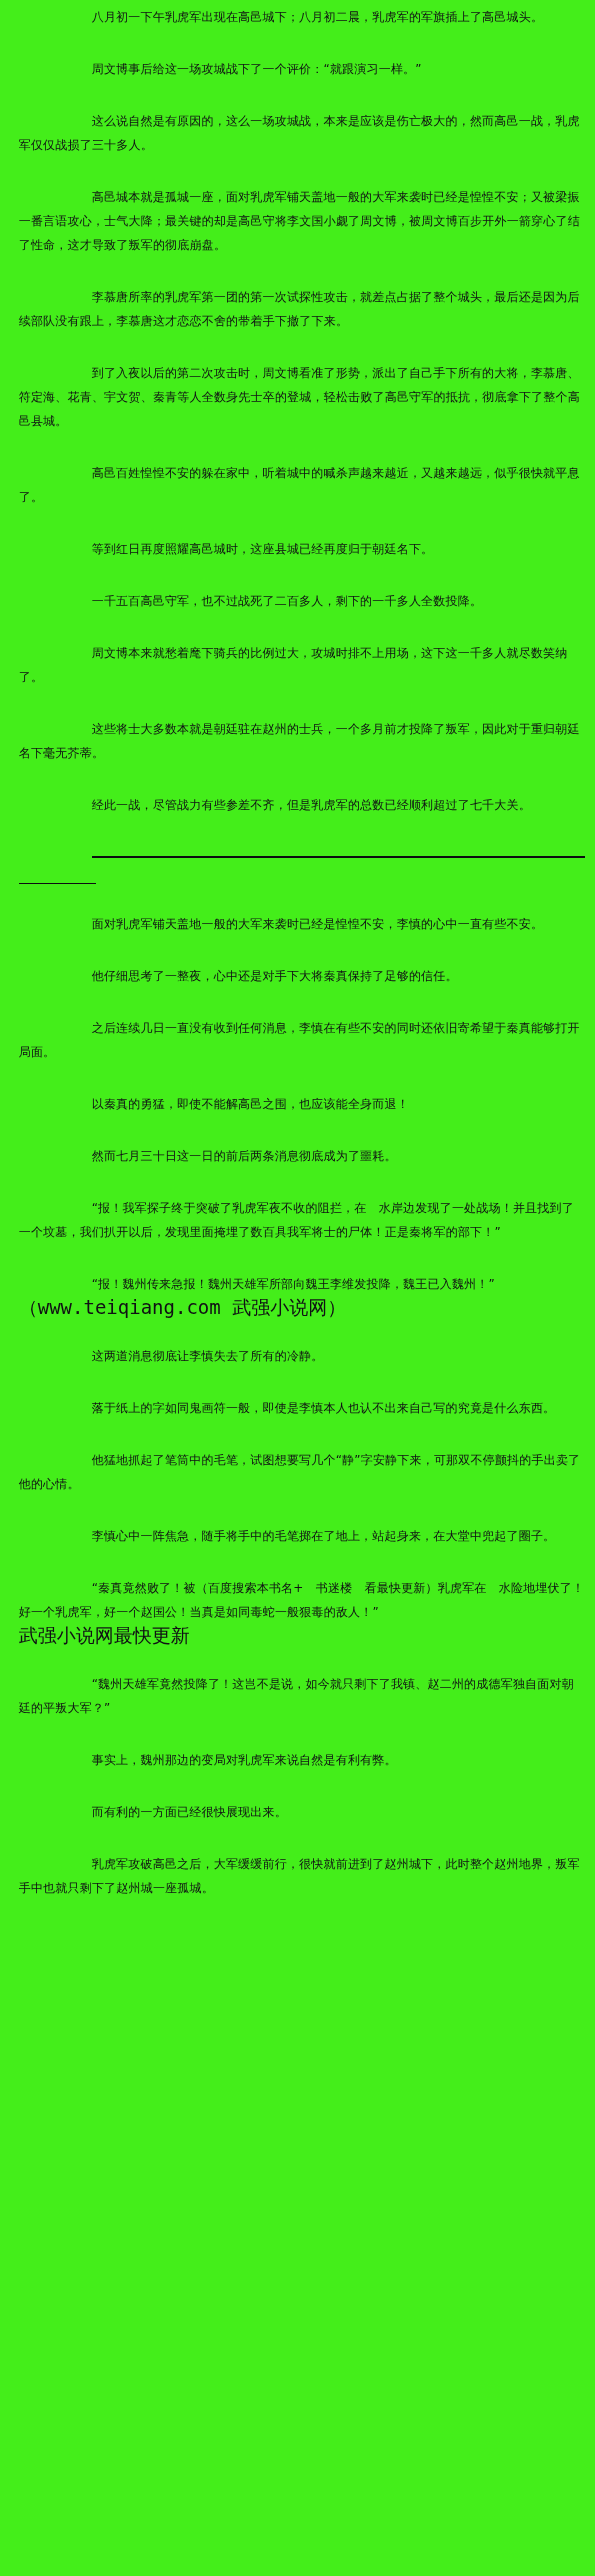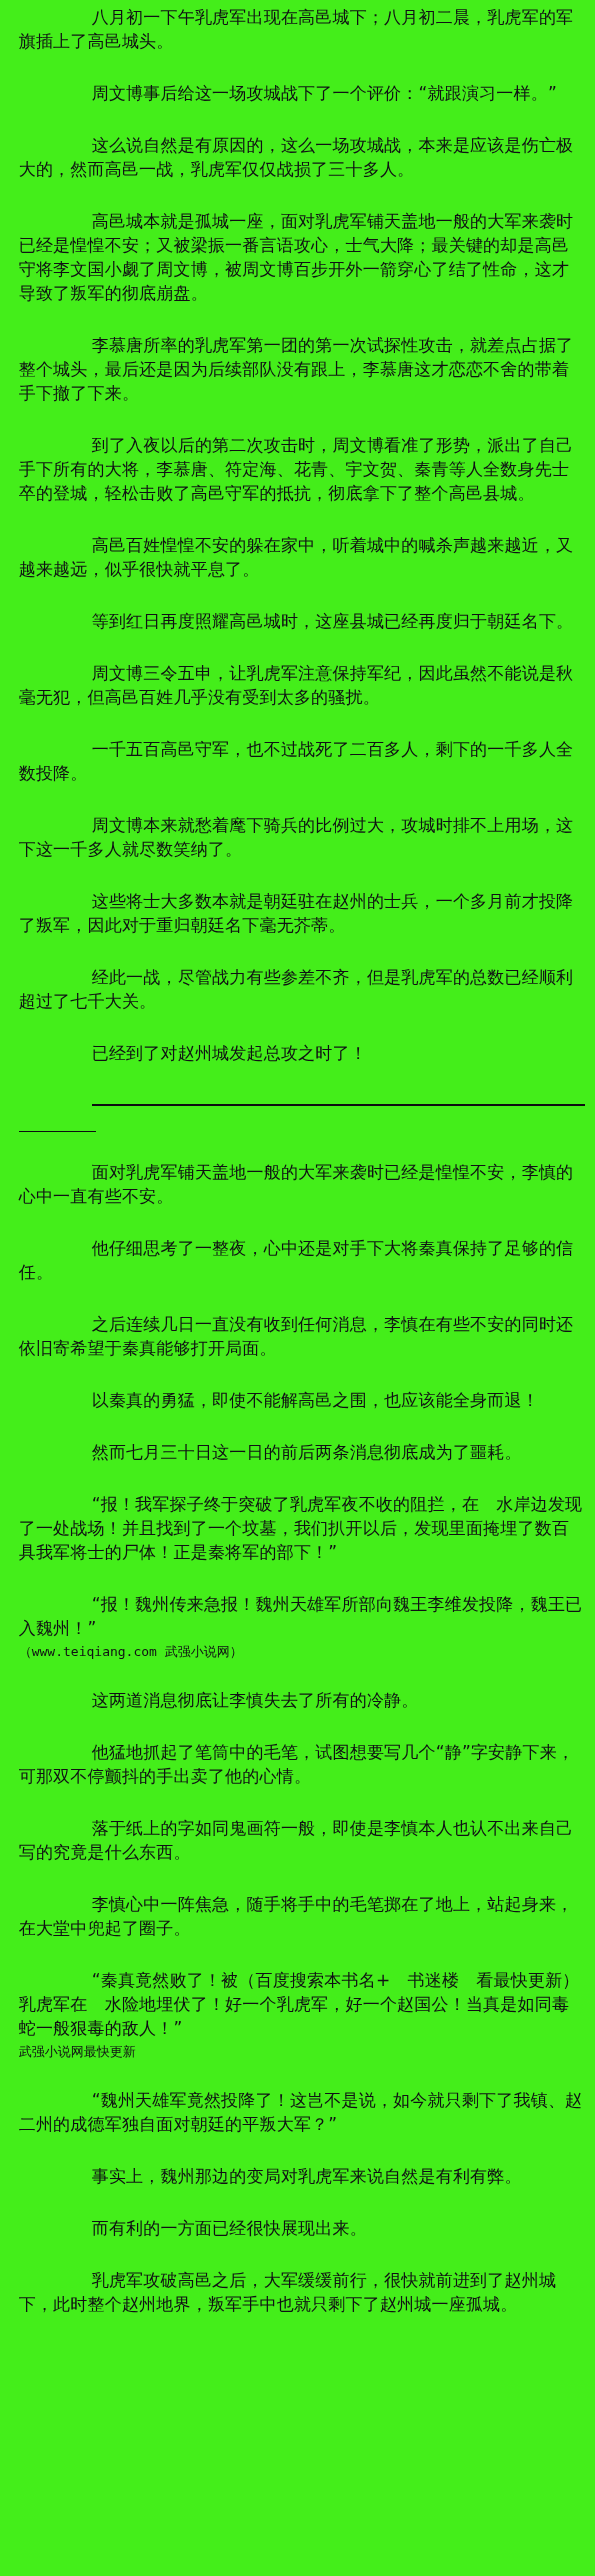--- a/index.html
+++ b/index.html
@@ -15,21 +15,21 @@
   main[data-name="novel-content"] {
     box-sizing: border-box;
     width: 595px;
     min-height: 2576px;
     padding: 5.1px 10.2px 17px 18.7px;
     font-family: "DejaVu Sans", sans-serif;
     color: #101014;
   }
   .para {
     margin: 28px 0 0 0;
-    font-size: 17px;
+    font-size: 12px;
     line-height: 24px;
     letter-spacing: 0.2px;
     text-indent: 73px;
     word-break: break-all;
     white-space: pre-wrap;
   }
   .para:first-child {
     margin-top: 0;
   }
   
@@ -45,60 +45,58 @@
     width: calc(100% - 73px);
   }
   .separator .rule-short {
     margin-top: 25px;
     width: 77px;
   }
   
   .insert {
     margin: 2.6px 0 0 0;
     font-family: "DejaVu Sans Mono", monospace;
-    font-size: 13px;
+    font-size: 19px;
     line-height: 17px;
     color: #101014;
     letter-spacing: 0px;
   }
 </style>
 </head>
 <body>
 
 <main data-name="novel-content">
   <div id="blocks" data-name="paragraph-list">
       <p class="para" data-name="paragraph">八月初一下午乳虎军出现在高邑城下；八月初二晨，乳虎军的军旗插上了高邑城头。</p>
       <p class="para" data-name="paragraph">周文博事后给这一场攻城战下了一个评价：“就跟演习一样。”</p>
       <p class="para" data-name="paragraph">这么说自然是有原因的，这么一场攻城战，本来是应该是伤亡极大的，然而高邑一战，乳虎军仅仅战损了三十多人。</p>
       <p class="para" data-name="paragraph">高邑城本就是孤城一座，面对乳虎军铺天盖地一般的大军来袭时已经是惶惶不安；又被梁振一番言语攻心，士气大降；最关键的却是高邑守将李文国小觑了周文博，被周文博百步开外一箭穿心了结了性命，这才导致了叛军的彻底崩盘。</p>
       <p class="para" data-name="paragraph">李慕唐所率的乳虎军第一团的第一次试探性攻击，就差点占据了整个城头，最后还是因为后续部队没有跟上，李慕唐这才恋恋不舍的带着手下撤了下来。</p>
       <p class="para" data-name="paragraph">到了入夜以后的第二次攻击时，周文博看准了形势，派出了自己手下所有的大将，李慕唐、符定海、花青、宇文贺、秦青等人全数身先士卒的登城，轻松击败了高邑守军的抵抗，彻底拿下了整个高邑县城。</p>
       <p class="para" data-name="paragraph">高邑百姓惶惶不安的躲在家中，听着城中的喊杀声越来越近，又越来越远，似乎很快就平息了。</p>
       <p class="para" data-name="paragraph">等到红日再度照耀高邑城时，这座县城已经再度归于朝廷名下。</p>
-      <p class="para" data-name="paragraph">周文博三令五申，让乳虎军注意保持军纪，因此虽然不能说是秋毫无犯，但高邑百姓几乎没有受到太多的骚扰。</p>
       <p class="para" data-name="paragraph">一千五百高邑守军，也不过战死了二百多人，剩下的一千多人全数投降。</p>
       <p class="para" data-name="paragraph">周文博本来就愁着麾下骑兵的比例过大，攻城时排不上用场，这下这一千多人就尽数笑纳了。</p>
       <p class="para" data-name="paragraph">这些将士大多数本就是朝廷驻在赵州的士兵，一个多月前才投降了叛军，因此对于重归朝廷名下毫无芥蒂。</p>
       <p class="para" data-name="paragraph">经此一战，尽管战力有些参差不齐，但是乳虎军的总数已经顺利超过了七千大关。</p>
-      <p class="para" data-name="paragraph">已经到了对赵州城发起总攻之时了！</p>
       <div class="separator" data-name="scene-separator">
         <div class="rule rule-long" data-name="separator-line-long"></div>
         <div class="rule rule-short" data-name="separator-line-short"></div>
       </div>
       <p class="para" data-name="paragraph">面对乳虎军铺天盖地一般的大军来袭时已经是惶惶不安，李慎的心中一直有些不安。</p>
       <p class="para" data-name="paragraph">他仔细思考了一整夜，心中还是对手下大将秦真保持了足够的信任。</p>
       <p class="para" data-name="paragraph">之后连续几日一直没有收到任何消息，李慎在有些不安的同时还依旧寄希望于秦真能够打开局面。</p>
       <p class="para" data-name="paragraph">以秦真的勇猛，即使不能解高邑之围，也应该能全身而退！</p>
       <p class="para" data-name="paragraph">然而七月三十日这一日的前后两条消息彻底成为了噩耗。</p>
       <p class="para" data-name="paragraph">“报！我军探子终于突破了乳虎军夜不收的阻拦，在　水岸边发现了一处战场！并且找到了一个坟墓，我们扒开以后，发现里面掩埋了数百具我军将士的尸体！正是秦将军的部下！”</p>
       <p class="para" data-name="paragraph">“报！魏州传来急报！魏州天雄军所部向魏王李维发投降，魏王已入魏州！”</p>
       <div class="insert" data-name="site-watermark">（www.teiqiang.com 武强小说网）</div>
       <p class="para" data-name="paragraph">这两道消息彻底让李慎失去了所有的冷静。</p>
+      <p class="para" data-name="paragraph">落于纸上的字如同鬼画符一般，即使是李慎本人也认不出来自己写的究竟是什么东西。</p>
       <p class="para" data-name="paragraph">他猛地抓起了笔筒中的毛笔，试图想要写几个“静”字安静下来，可那双不停颤抖的手出卖了他的心情。</p>
-      <p class="para" data-name="paragraph">落于纸上的字如同鬼画符一般，即使是李慎本人也认不出来自己写的究竟是什么东西。</p>
       <p class="para" data-name="paragraph">李慎心中一阵焦急，随手将手中的毛笔掷在了地上，站起身来，在大堂中兜起了圈子。</p>
       <p class="para" data-name="paragraph">“秦真竟然败了！被（百度搜索本书名+　书迷楼　看最快更新）乳虎军在　水险地埋伏了！好一个乳虎军，好一个赵国公！当真是如同毒蛇一般狠毒的敌人！”</p>
       <div class="insert" data-name="update-notice">武强小说网最快更新</div>
       <p class="para" data-name="paragraph">“魏州天雄军竟然投降了！这岂不是说，如今就只剩下了我镇、赵二州的成德军独自面对朝廷的平叛大军？”</p>
       <p class="para" data-name="paragraph">事实上，魏州那边的变局对乳虎军来说自然是有利有弊。</p>
       <p class="para" data-name="paragraph">而有利的一方面已经很快展现出来。</p>
       <p class="para" data-name="paragraph">乳虎军攻破高邑之后，大军缓缓前行，很快就前进到了赵州城下，此时整个赵州地界，叛军手中也就只剩下了赵州城一座孤城。</p>
     </div>
 </main>
 

